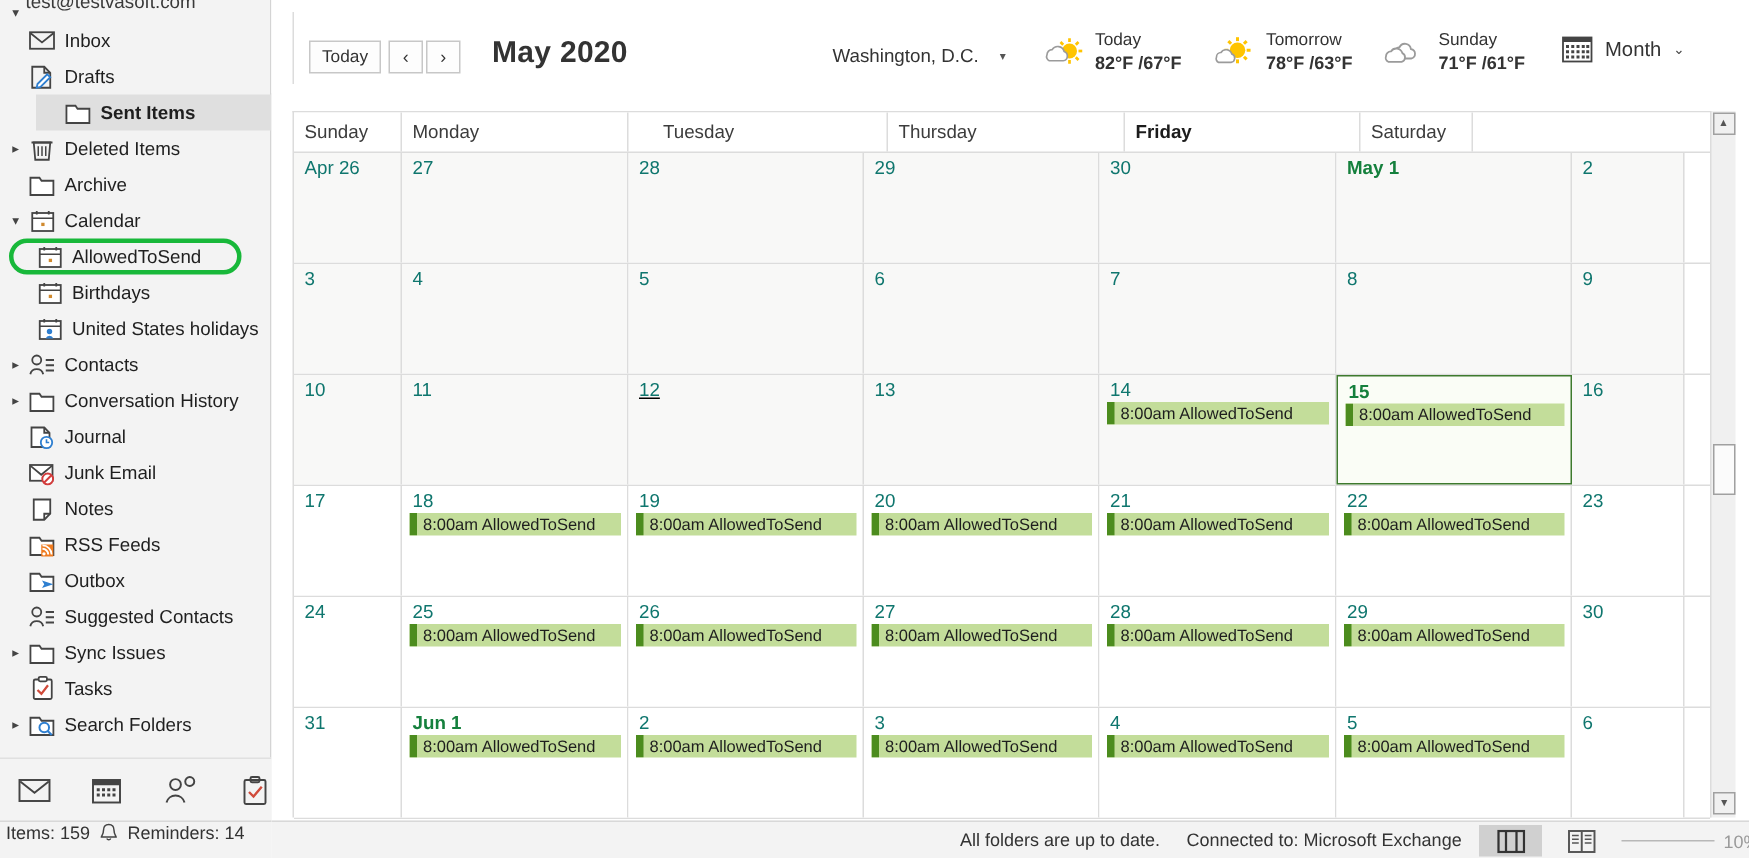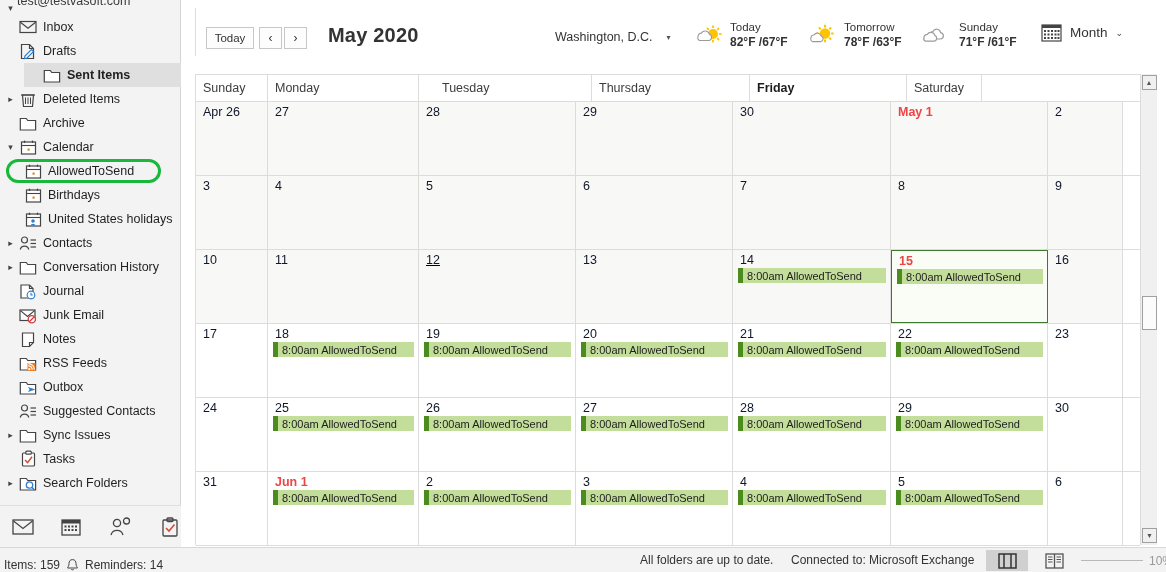--- a/index.html
+++ b/index.html
@@ -67,21 +67,21 @@
     display: flex; align-items: center; gap: 26px; padding-left: 12px;
     border-top: 1px solid #e0e0e0;
     background: #f3f3f3;
   }
   #nav-footer .fico { width: 24px; height: 24px; display:flex; align-items:center; justify-content:center; }
 
   #status-left {
     position: absolute; left: 0; top: 547px; width: 181px; height: 25px;
     background: #f3f3f3;
     border-top: 1px solid #d8d8d8;
-    display: flex; align-items: flex-end; gap: 6px;
+    display: flex; align-items: flex-start; gap: 6px;
     font-size: 12px; color: #333; padding-left: 4px;
   }
   #status-left .bell { display:inline-flex; align-items:center; }
 
   
   #main {
     position: absolute; left: 181px; top: 0;
     width: 985px; height: 572px; background: #ffffff;
   }
 
@@ -157,24 +157,24 @@
   .cell {
     border-right: 1px solid #dcdcdc;
     position: relative; background: #ffffff;
     overflow: hidden;
   }
   .cell.today-cell {
     border: 1px solid #3e7a2e;
     background: #fafdf6 !important;
   }
   .daynum {
-    font-size: 12.5px; color: #0f172a;
+    font-size: 12.5px; color: #0f766e;
     padding: 3px 0 0 7px;
   }
-  .daynum.bold { font-weight: bold; color: #ef4444; }
+  .daynum.bold { font-weight: bold; color: #15803d; }
   .appt {
     position: relative;
     margin: 1px 4px 0 5px;
     height: 15px;
     background: #c3dd9a;
     display: flex; align-items: center;
     font-size: 11px; color: #1e1e1e;
     padding-left: 9px;
     overflow: hidden; white-space: nowrap;
   }

